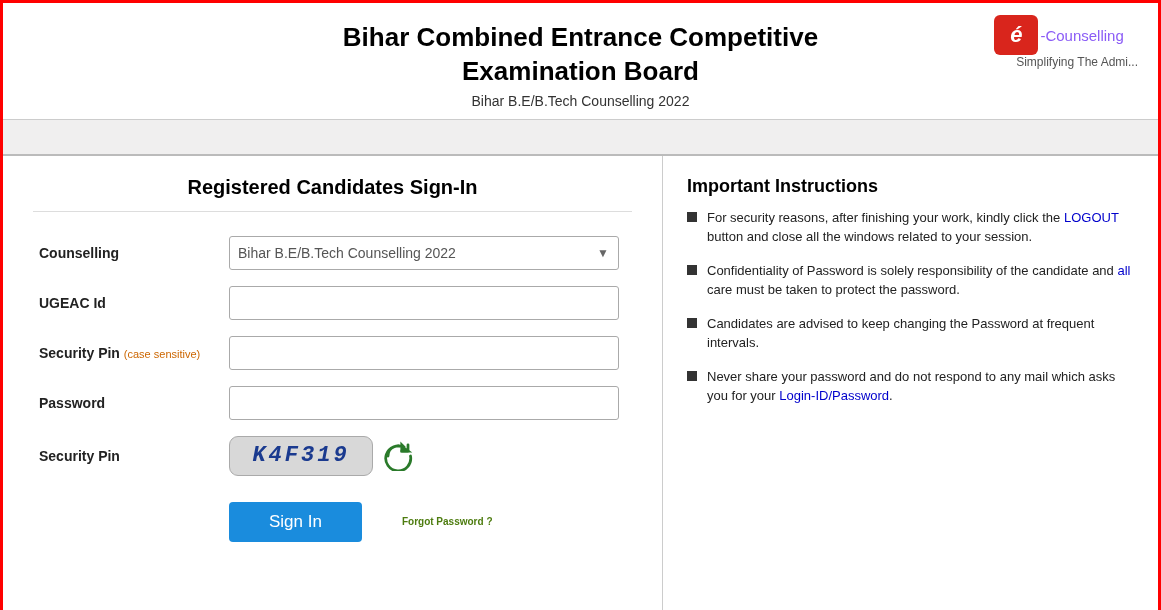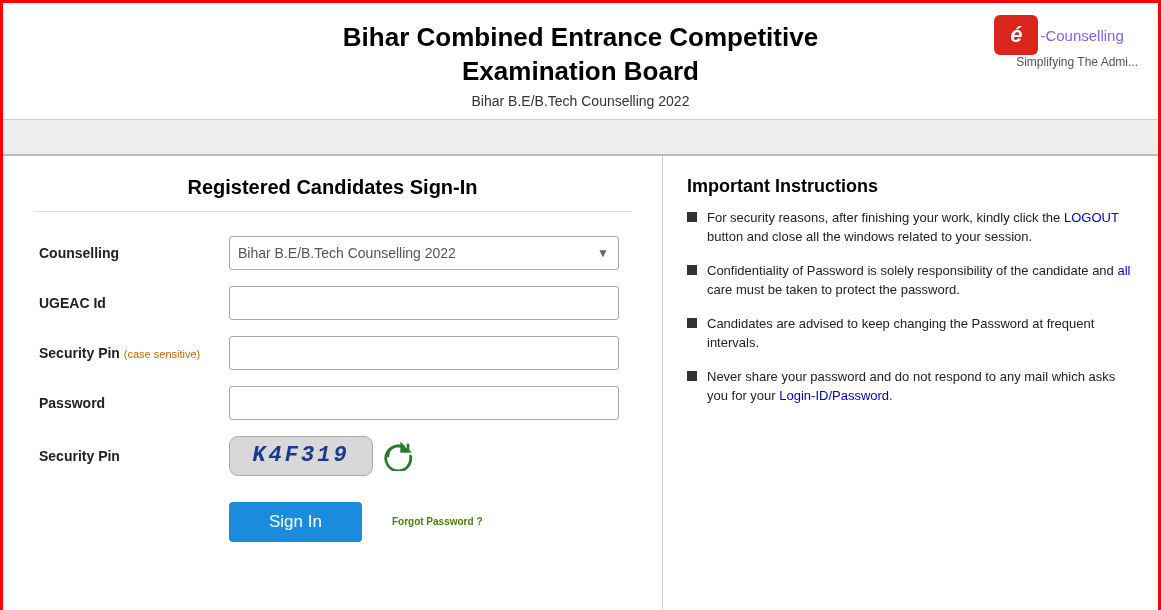--- a/index.html
+++ b/index.html
@@ -185,21 +185,21 @@
       font-size: 22px;
       color: #2a7a2a;
       display: flex;
       align-items: center;
     }
 
     
     .form-actions {
       display: flex;
       align-items: center;
-      gap: 30px;
+      gap: 40px;
       padding: 18px 6px 8px 196px;
     }
     .sign-in-btn {
       background: #1a8cdd;
       color: #fff;
       border: none;
       border-radius: 4px;
       padding: 10px 40px;
       font-size: 17px;
       cursor: pointer;

